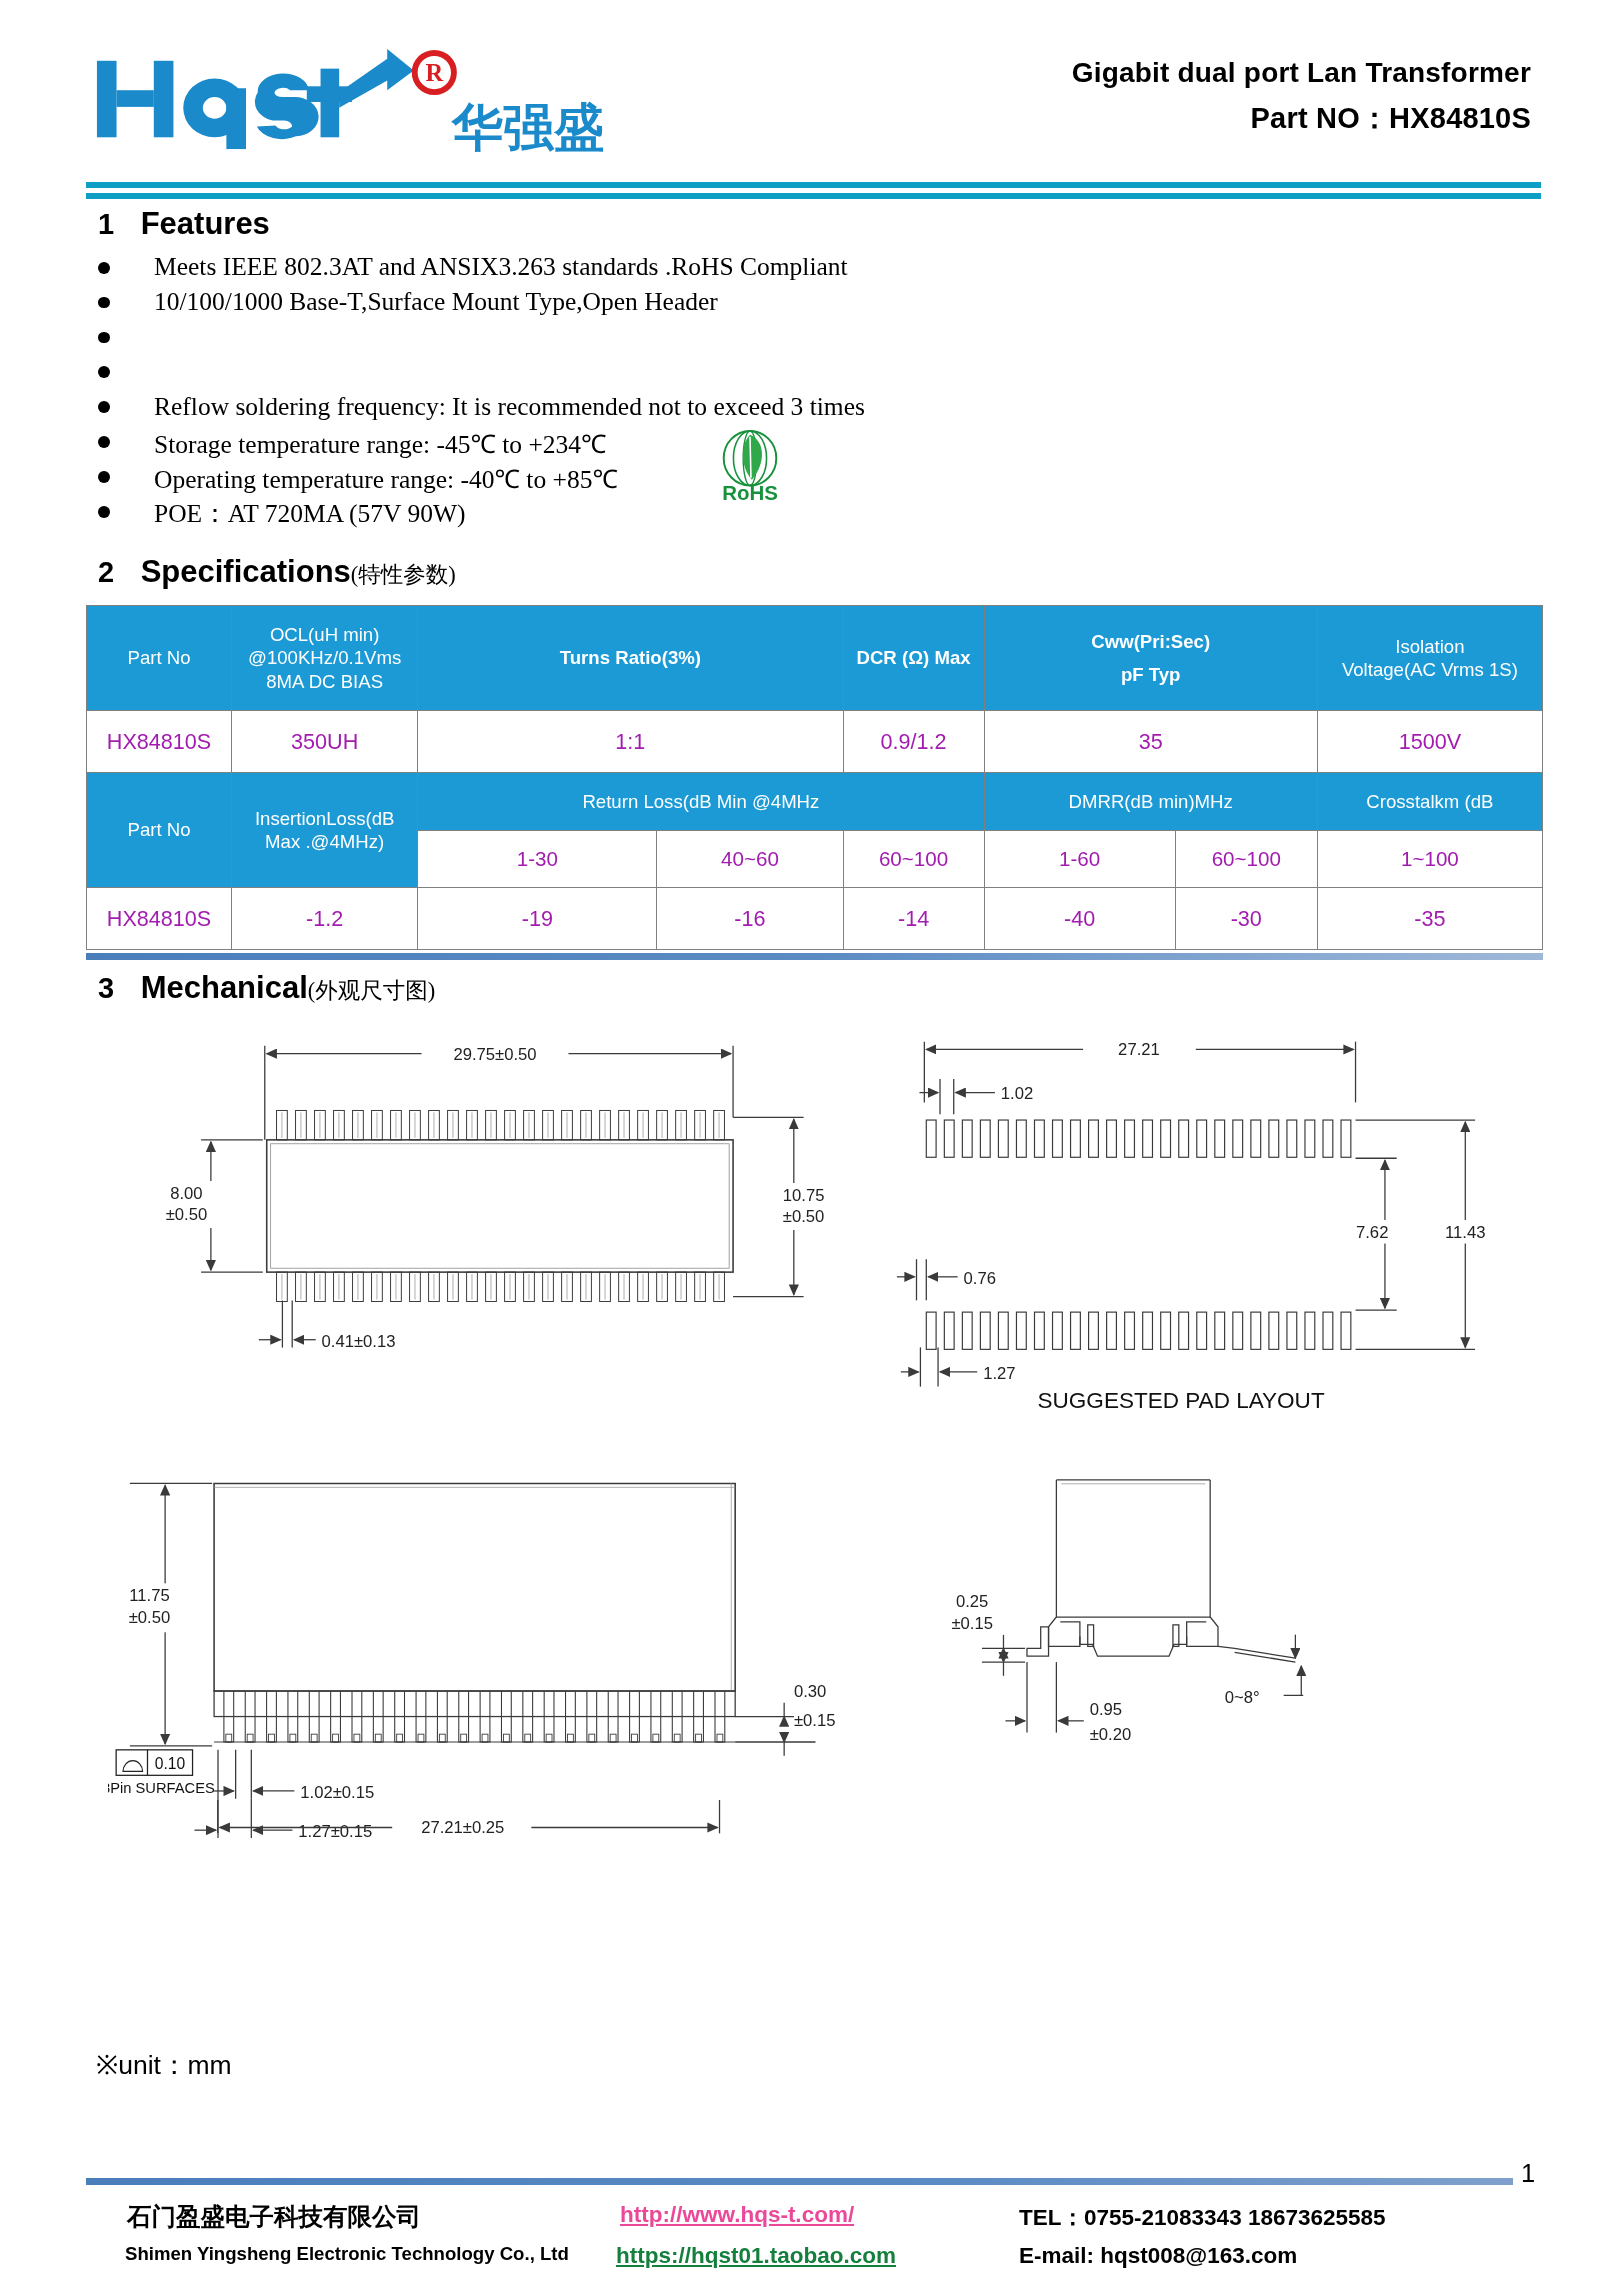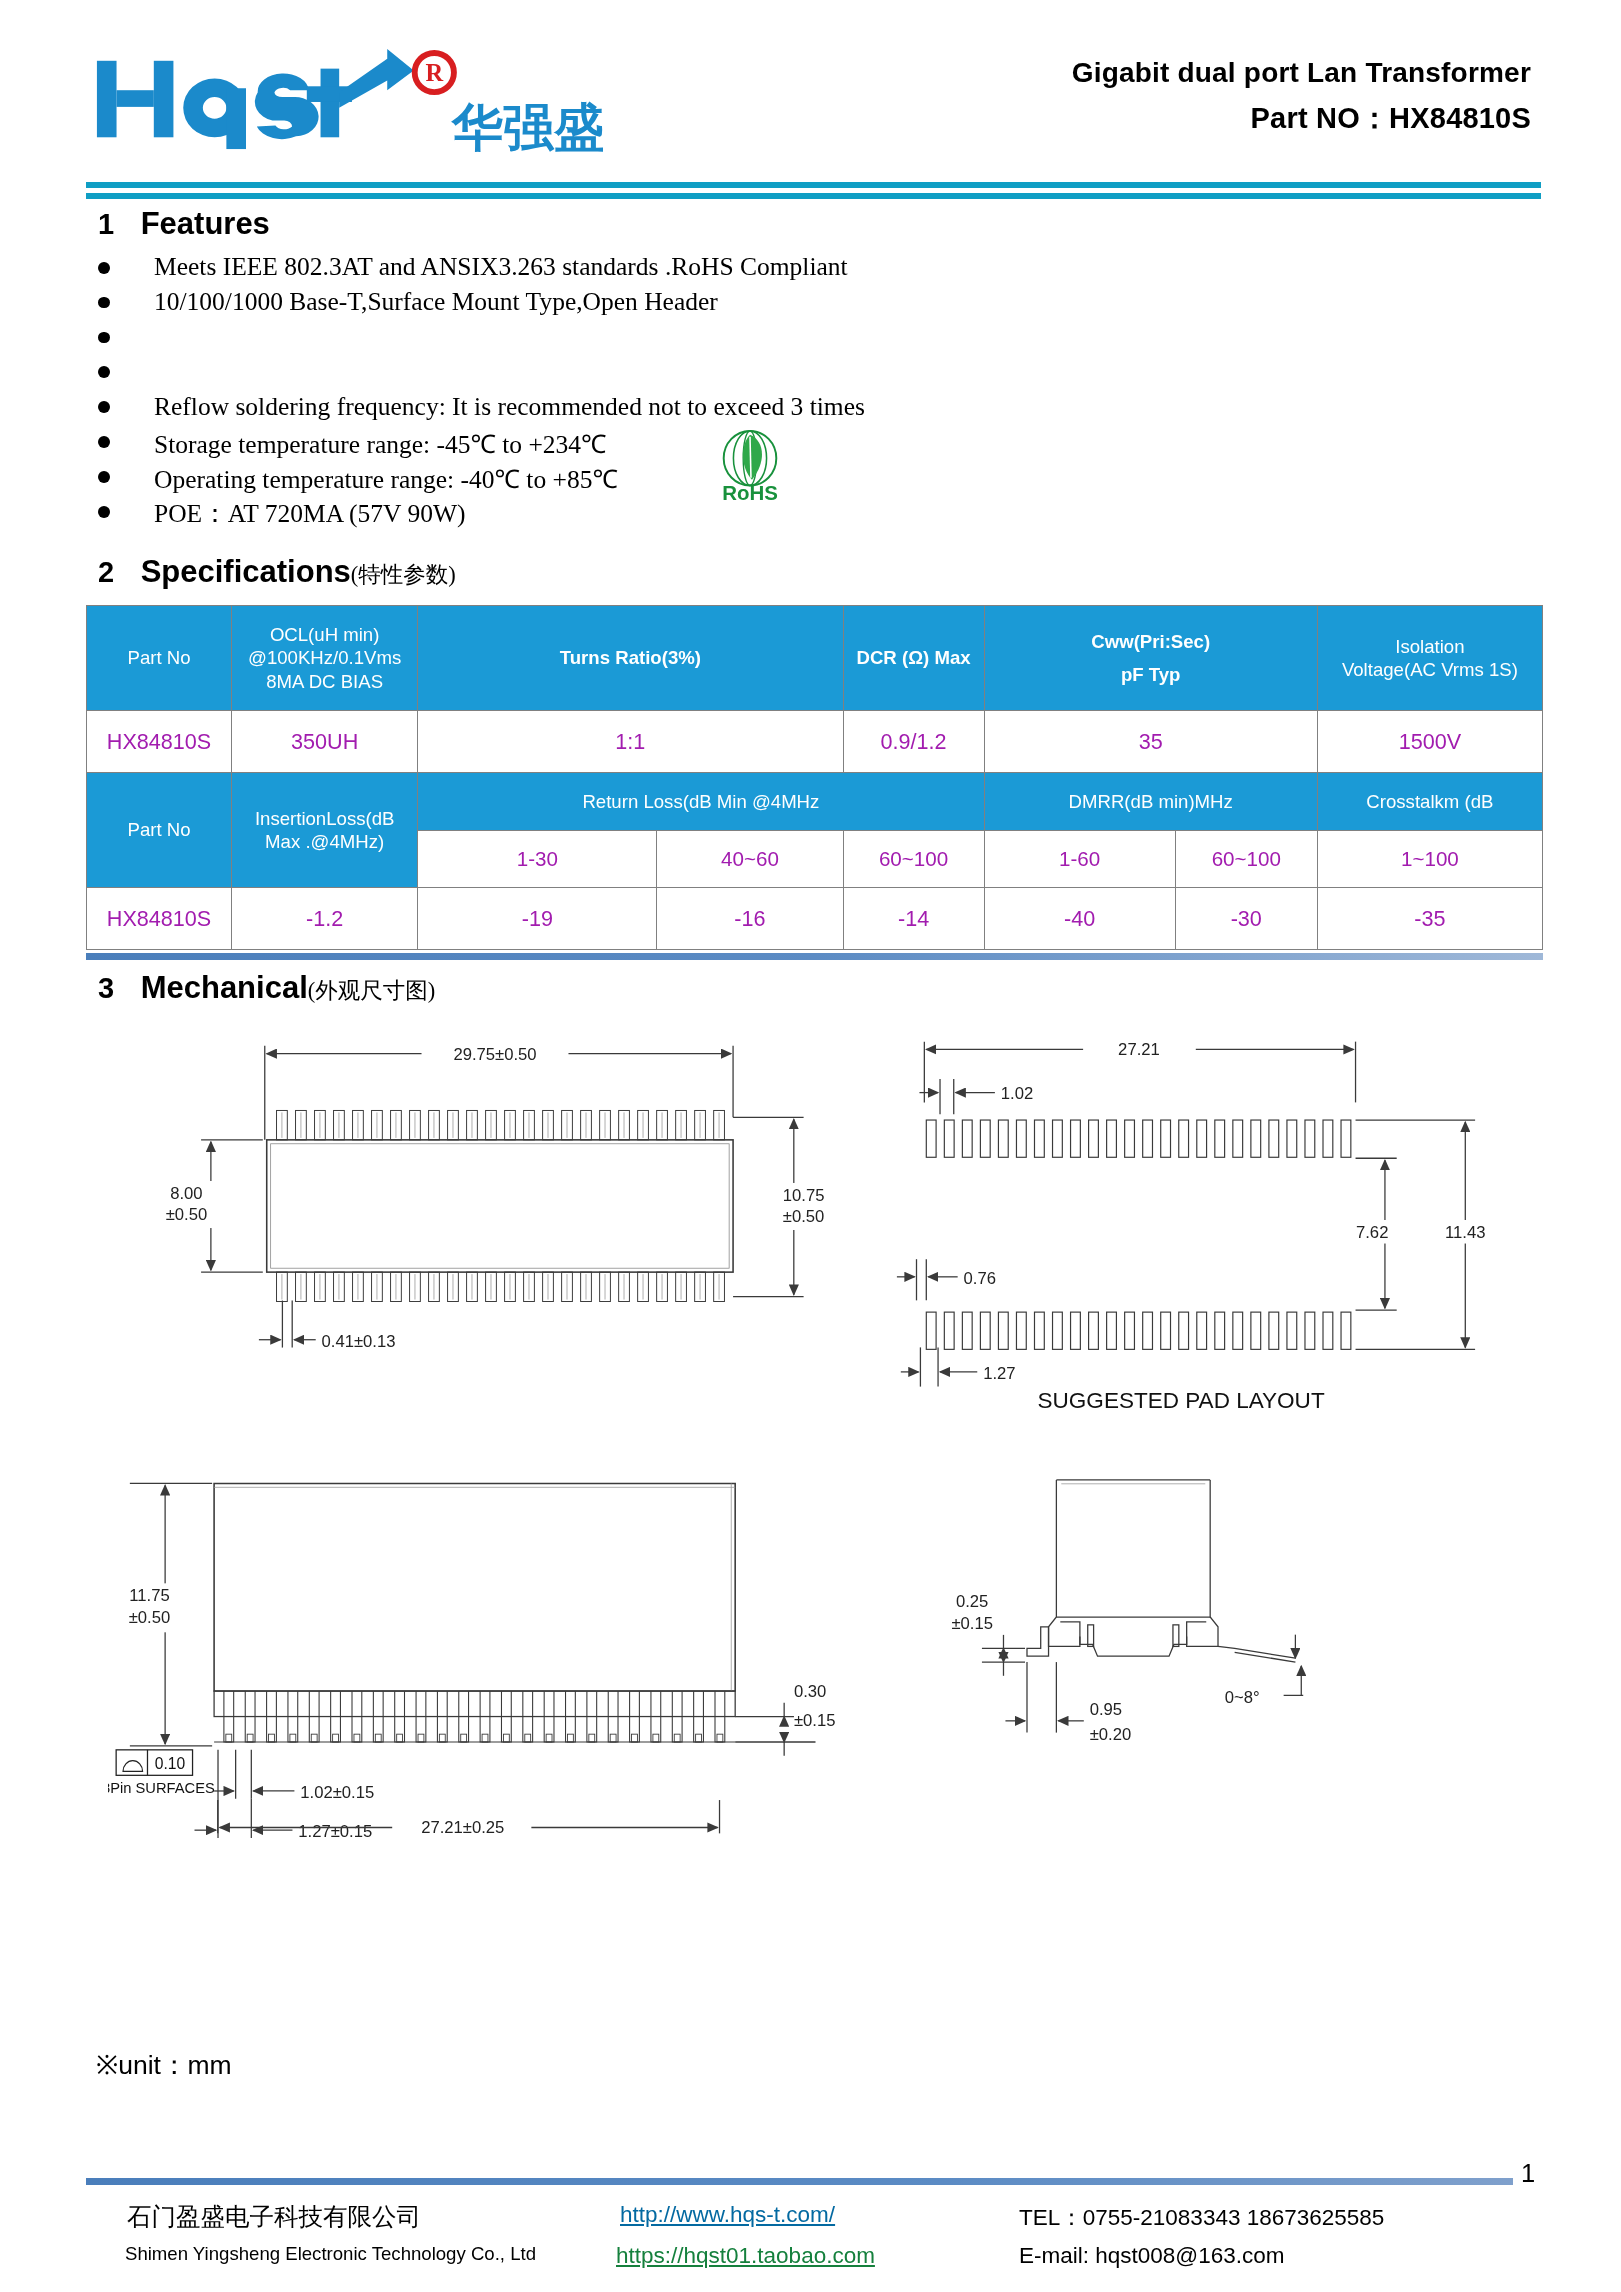--- a/index.html
+++ b/index.html
@@ -66,24 +66,24 @@
   .drawing { position:absolute; }
   .dwg-svg { display:block; }
 
   .unit-note { position:absolute; left:96px; top:2046px; font-size:26.5px;
       font-family:"Liberation Sans", sans-serif; }
 
   
   .rule-foot { position:absolute; left:86px; top:2178px; width:1427px; height:6.9px;
       background:linear-gradient(90deg,#4a7ebb 0%, #5b8bc4 60%, #7fa0cc 100%); }
   .pageno { position:absolute; left:1521px; top:2159px; font-size:25.5px; font-family:"Liberation Sans", sans-serif; }
-  .footer { position:absolute; left:0; top:2192px; width:1438px; height:98px; }
+  .footer { position:absolute; left:0; top:2192px; width:1438px; height:98px;font-weight:bold; }
   .f-cn { position:absolute; left:127px; top:7.8px; font-size:24.5px; font-family:"Liberation Serif", serif; }
   .f-en { position:absolute; left:125px; top:51px; font-size:18.6px; font-family:"Liberation Sans", sans-serif; }
-  .f-url1 { position:absolute; left:620px; top:9.8px; font-size:22.5px; color:#0369a1;
+  .f-url1 { position:absolute; left:620px; top:9.8px; font-size:22.5px; color:#ec4899;
       text-decoration:underline; font-family:"Liberation Sans", sans-serif; }
   .f-url2 { position:absolute; left:616px; top:51px; font-size:22.5px; color:#15803d;
       text-decoration:underline; font-family:"Liberation Sans", sans-serif; }
   .f-tel { position:absolute; left:1019px; top:9.8px; font-size:22.5px; font-family:"Liberation Sans", sans-serif; }
   .f-mail { position:absolute; left:1019px; top:51px; font-size:22.5px; font-family:"Liberation Sans", sans-serif; }
 </style>
 </head>
 <body>
 
 <div class="page">

